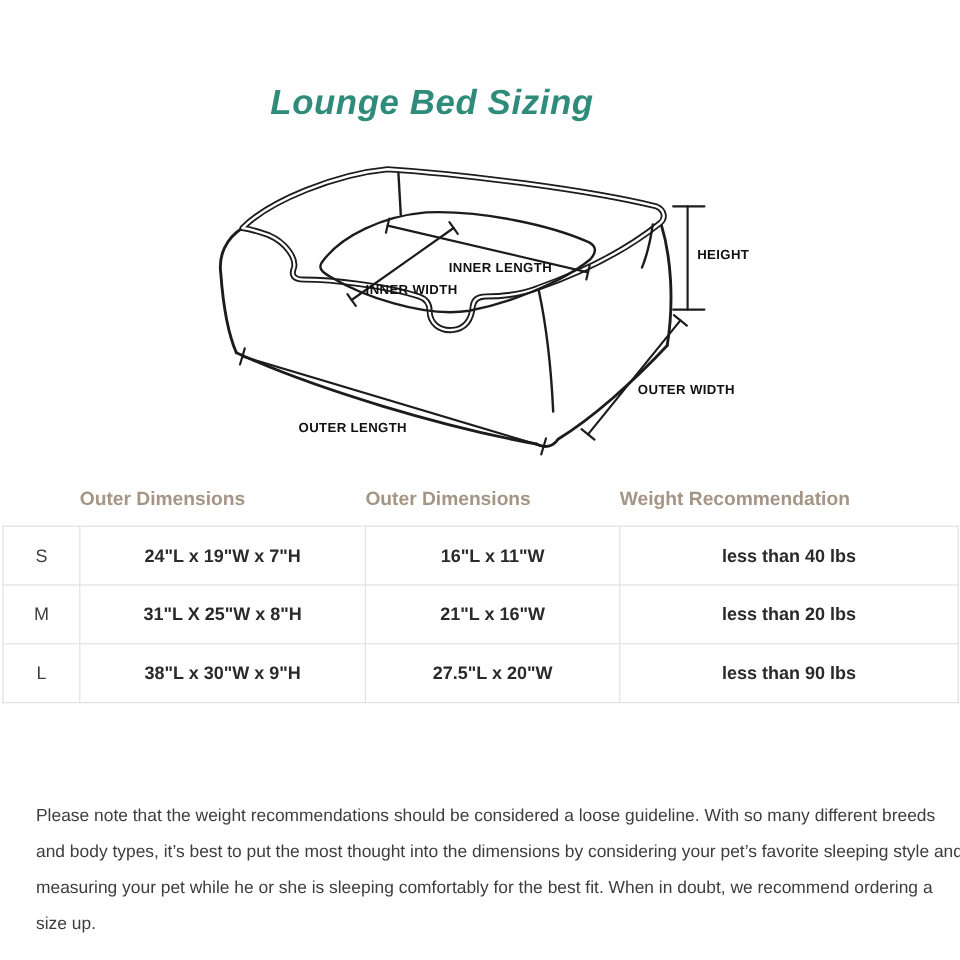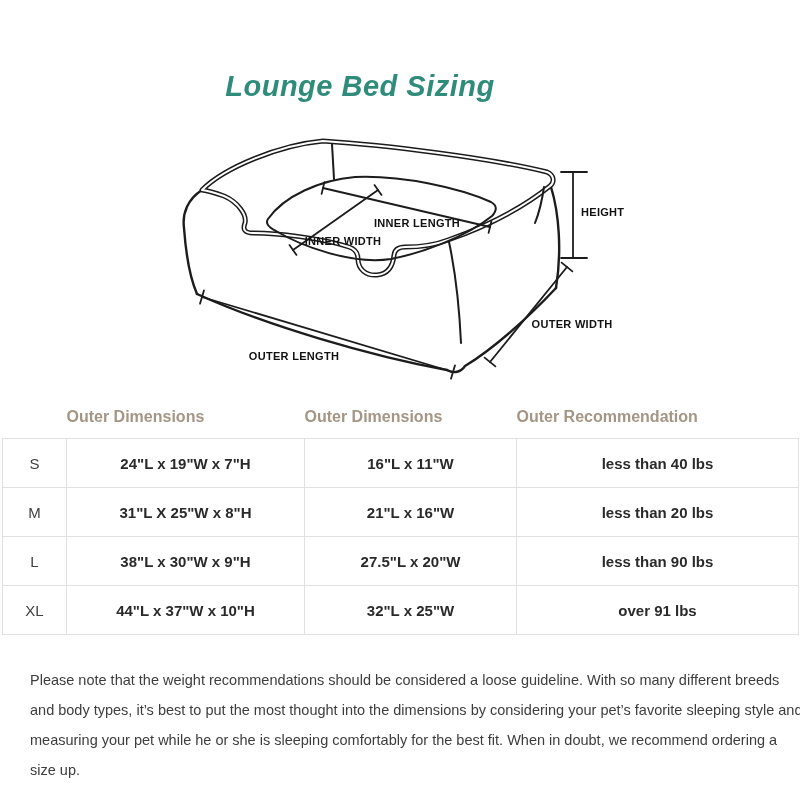--- a/index.html
+++ b/index.html
@@ -108,21 +108,21 @@
         <col style="width:64px">
         <col style="width:238px">
         <col style="width:212px">
         <col style="width:282px">
       </colgroup>
     <thead>
       <tr>
         <th></th>
         <th>Outer Dimensions</th>
         <th>Outer Dimensions</th>
-        <th>Outer Recommendation</th>
+        <th>Weight Recommendation</th>
       </tr>
     </thead>
     <tbody>
       <tr>
         <td class="size-cell">S</td>
         <td class="val-cell">24"L x 19"W x 7"H</td>
         <td class="val-cell">16"L x 11"W</td>
         <td class="val-cell">less than 40 lbs</td>
       </tr>
       <tr>
@@ -130,23 +130,17 @@
         <td class="val-cell">31"L X 25"W x 8"H</td>
         <td class="val-cell">21"L x 16"W</td>
         <td class="val-cell">less than 20 lbs</td>
       </tr>
       <tr>
         <td class="size-cell">L</td>
         <td class="val-cell">38"L x 30"W x 9"H</td>
         <td class="val-cell">27.5"L x 20"W</td>
         <td class="val-cell">less than 90 lbs</td>
       </tr>
-      <tr>
-        <td class="size-cell">XL</td>
-        <td class="val-cell">44"L x 37"W x 10"H</td>
-        <td class="val-cell">32"L x 25"W</td>
-        <td class="val-cell">over 91 lbs</td>
-      </tr>
     </tbody>
   </table>
 </div>
 
 <p class="footnote">Please note that the weight recommendations should be considered a loose guideline. With so many different breeds and body types, it’s best to put the most thought into the dimensions by considering your pet’s favorite sleeping style and measuring your pet while he or she is sleeping comfortably for the best fit. When in doubt, we recommend ordering a size up.</p>
 
 </body></html>

